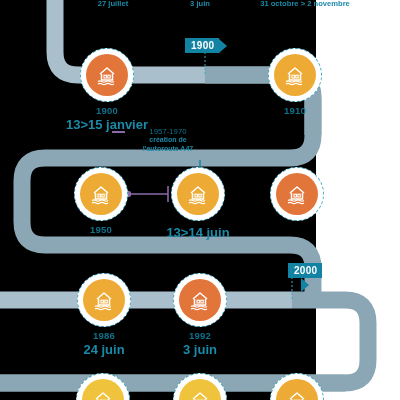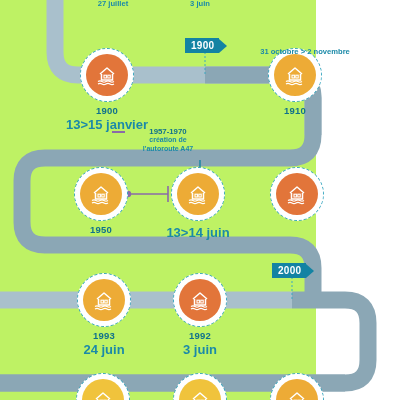--- a/index.html
+++ b/index.html
@@ -5,21 +5,21 @@
   * { box-sizing: border-box; margin: 0; padding: 0; }
   html, body {
     width: 400px; height: 400px;
     background: #ffffff;
     font-family: "Liberation Sans", sans-serif;
     overflow: hidden;
   }
   #timeline-root {
     position: relative;
     width: 316px; height: 400px;
-    background: #bef264;
+    background: #000000;
   }
   #ribbon-layer, #connector-layer {
     position: absolute; inset: 0;
     width: 400px; height: 400px;
   }
   #connector-layer { z-index: 3; }
 
   
   .node {
     position: absolute;
@@ -113,21 +113,21 @@
 
   
   .annotation {
     position: absolute;
     z-index: 6;
     width: 110px;
     text-align: center;
   }
   .annot-title {
     font-size: 7.8px;
-    font-weight: bold;
+    font-weight: normal;
     color: #10718c;
     white-space: nowrap;
   }
   .annot-line1, .annot-line2 {
     font-size: 7px;
     font-weight: bold;
     color: #1b8aa8;
     white-space: nowrap;
     line-height: 1.25;
   }
@@ -166,27 +166,27 @@
   <svg id="connector-layer" viewBox="0 0 400 400">
     <line x1="128" y1="194" x2="168" y2="194" stroke="#8a6aa8" stroke-width="1.6"></line>
     <circle cx="128" cy="194" r="3.2" fill="#8a6aa8"></circle>
     <line x1="168" y1="186" x2="168" y2="202" stroke="#8a6aa8" stroke-width="1.6"></line>
     <line x1="200" y1="160" x2="200" y2="178" stroke="#1383a3" stroke-width="1.4"></line>
     <polygon points="200,184 196.5,177 203.5,177" fill="#1383a3"></polygon>
   </svg>
 
   <div class="top-date" style="left: 28px;">27 juillet</div>
   <div class="top-date" style="left: 115px;">3 juin</div>
-  <div class="top-date" style="left: 220px; margin-top: 48px;">31 octobre &gt; 2 novembre</div>
+  <div class="top-date" style="left: 220px;">31 octobre &gt; 2 novembre</div>
 
   <div class="year-flag" style="left: 185px; top: 38px;">
     <span class="flag-body">1900</span>
     <span class="flag-tip"></span>
   </div>
-  <div class="year-flag" style="left: 272px; top: 263px;">
+  <div class="year-flag" style="left: 288px; top: 263px; flex-direction: column;">
     <span class="flag-body">2000</span>
     <span class="flag-tip"></span>
   </div>
 
   <div class="annotation" style="left: 113px; top: 127px;">
     <span class="annot-dash"></span>
     <div class="annot-title">1957-1970</div>
     <div class="annot-line1">création de</div>
     <div class="annot-line2">l'autoroute A47</div>
   </div>
@@ -288,21 +288,21 @@
           <path d="M6 12 L13 6 L20 12" fill="none" stroke="#fff" stroke-width="1.5" stroke-linejoin="round"></path>
           <path d="M7.5 12 L7.5 18 L18.5 18 L18.5 12" fill="none" stroke="#fff" stroke-width="1.5"></path>
           <rect x="10" y="13.2" width="2.4" height="2.8" fill="none" stroke="#fff" stroke-width="1.1"></rect>
           <rect x="13.8" y="13.2" width="2.4" height="2.8" fill="none" stroke="#fff" stroke-width="1.1"></rect>
           <path d="M4 19.5 q2-1.3 4 0 t4 0 t4 0 t4 0" fill="none" stroke="#fff" stroke-width="1.2"></path>
           <path d="M4 22 q2-1.3 4 0 t4 0 t4 0 t4 0" fill="none" stroke="#fff" stroke-width="1.2"></path>
         </svg>
       </div>
     </div>
     <div class="node-label">
-      <span class="node-year">1993</span>
+      <span class="node-year">1986</span>
       <span class="node-date">24 juin</span>
     </div>
   </div>
 
   <div class="node" style="left: 200px; top: 300px;">
     <div class="node-disc">
       <div class="node-inner orange">
         <svg width="26" height="26" viewBox="0 0 26 26">
           <path d="M6 12 L13 6 L20 12" fill="none" stroke="#fff" stroke-width="1.5" stroke-linejoin="round"></path>
           <path d="M7.5 12 L7.5 18 L18.5 18 L18.5 12" fill="none" stroke="#fff" stroke-width="1.5"></path>

